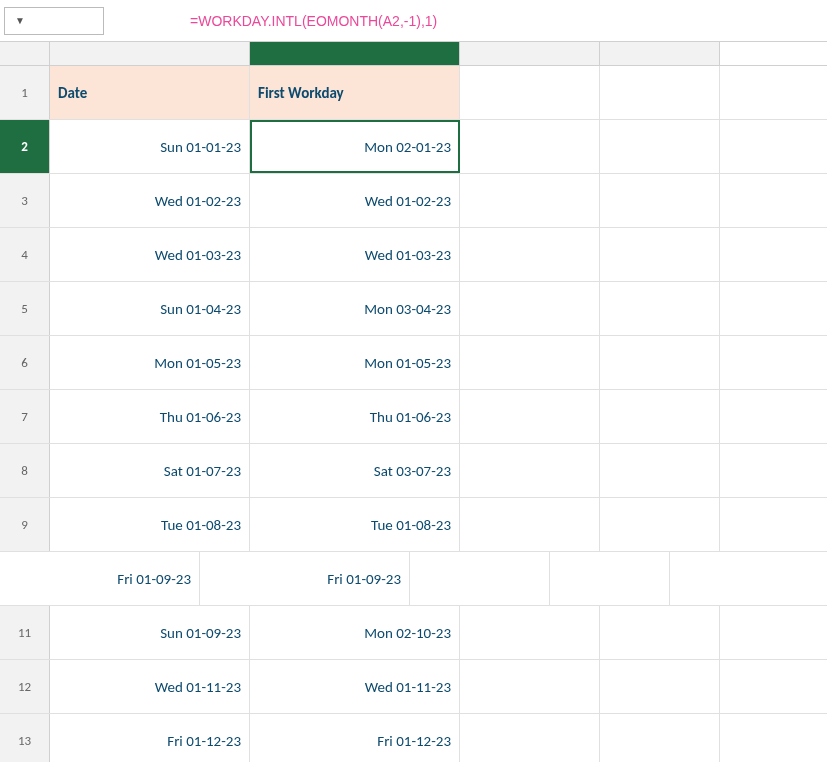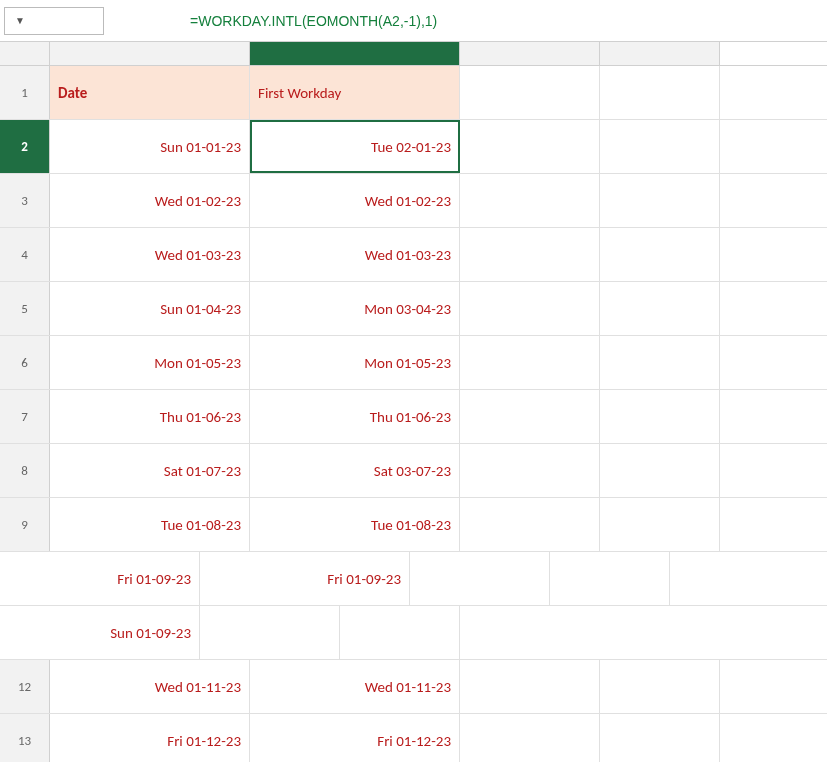--- a/index.html
+++ b/index.html
@@ -61,21 +61,21 @@
       color: #555;
       font-size: 14px;
       margin-right: 2px;
     }
     .formula-input {
       flex: 1;
       height: 28px;
       border: none;
       outline: none;
       font-size: 14px;
-      color: #15803d;
+      color: #ec4899;
       padding: 0 4px;
     }
 
     
     .spreadsheet {
       display: flex;
       flex-direction: column;
       width: 100%;
     }
 
@@ -133,21 +133,21 @@
       background: #1f6e42;
       color: #fff;
       font-weight: bold;
     }
     .cell {
       display: flex;
       align-items: center;
       padding: 0 8px;
       border-right: 1px solid #e0e0e0;
       font-size: 15px;
-      color: #b91c1c;
+      color: #0c4a6e;
     }
     .cell-a {
       width: 200px;
       min-width: 200px;
       justify-content: flex-end;
     }
     .cell-b {
       width: 210px;
       min-width: 210px;
       justify-content: flex-end;
@@ -163,21 +163,21 @@
 
     
     .header-row .cell-a {
       background: #fce4d6;
       font-weight: bold;
       justify-content: flex-start;
       font-size: 15px;
     }
     .header-row .cell-b {
       background: #fce4d6;
-      font-weight: normal;
+      font-weight: bold;
       justify-content: flex-start;
       font-size: 15px;
     }
     .header-row {
       height: 54px;
     }
 
     
     .selected-cell {
       outline: 2px solid #1f6e42;
@@ -228,21 +228,21 @@
       <div class="grid-row header-row">
     <div class="row-num">1</div>
     <div class="cell cell-a">Date</div>
     <div class="cell cell-b">First Workday</div>
     <div class="cell cell-c"></div>
     <div class="cell cell-d"></div>
   </div>
       <div class="grid-row">
     <div class="row-num selected">2</div>
     <div class="cell cell-a">Sun 01-01-23</div>
-    <div class="cell cell-b selected-cell">Tue 02-01-23</div>
+    <div class="cell cell-b selected-cell">Mon 02-01-23</div>
     <div class="cell cell-c"></div>
     <div class="cell cell-d"></div>
   </div>
       <div class="grid-row">
     <div class="row-num">3</div>
     <div class="cell cell-a">Wed 01-02-23</div>
     <div class="cell cell-b">Wed 01-02-23</div>
     <div class="cell cell-c"></div>
     <div class="cell cell-d"></div>
   </div>
@@ -288,21 +288,23 @@
     <div class="cell cell-c"></div>
     <div class="cell cell-d"></div>
   </div>
       <div class="grid-row">
     <div class="cell cell-a">Fri 01-09-23</div>
     <div class="cell cell-b">Fri 01-09-23</div>
     <div class="cell cell-c"></div>
     <div class="cell cell-d"></div>
   </div>
       <div class="grid-row">
+    <div class="row-num">11</div>
     <div class="cell cell-a">Sun 01-09-23</div>
+    <div class="cell cell-b">Mon 02-10-23</div>
     <div class="cell cell-c"></div>
     <div class="cell cell-d"></div>
   </div>
       <div class="grid-row">
     <div class="row-num">12</div>
     <div class="cell cell-a">Wed 01-11-23</div>
     <div class="cell cell-b">Wed 01-11-23</div>
     <div class="cell cell-c"></div>
     <div class="cell cell-d"></div>
   </div>

